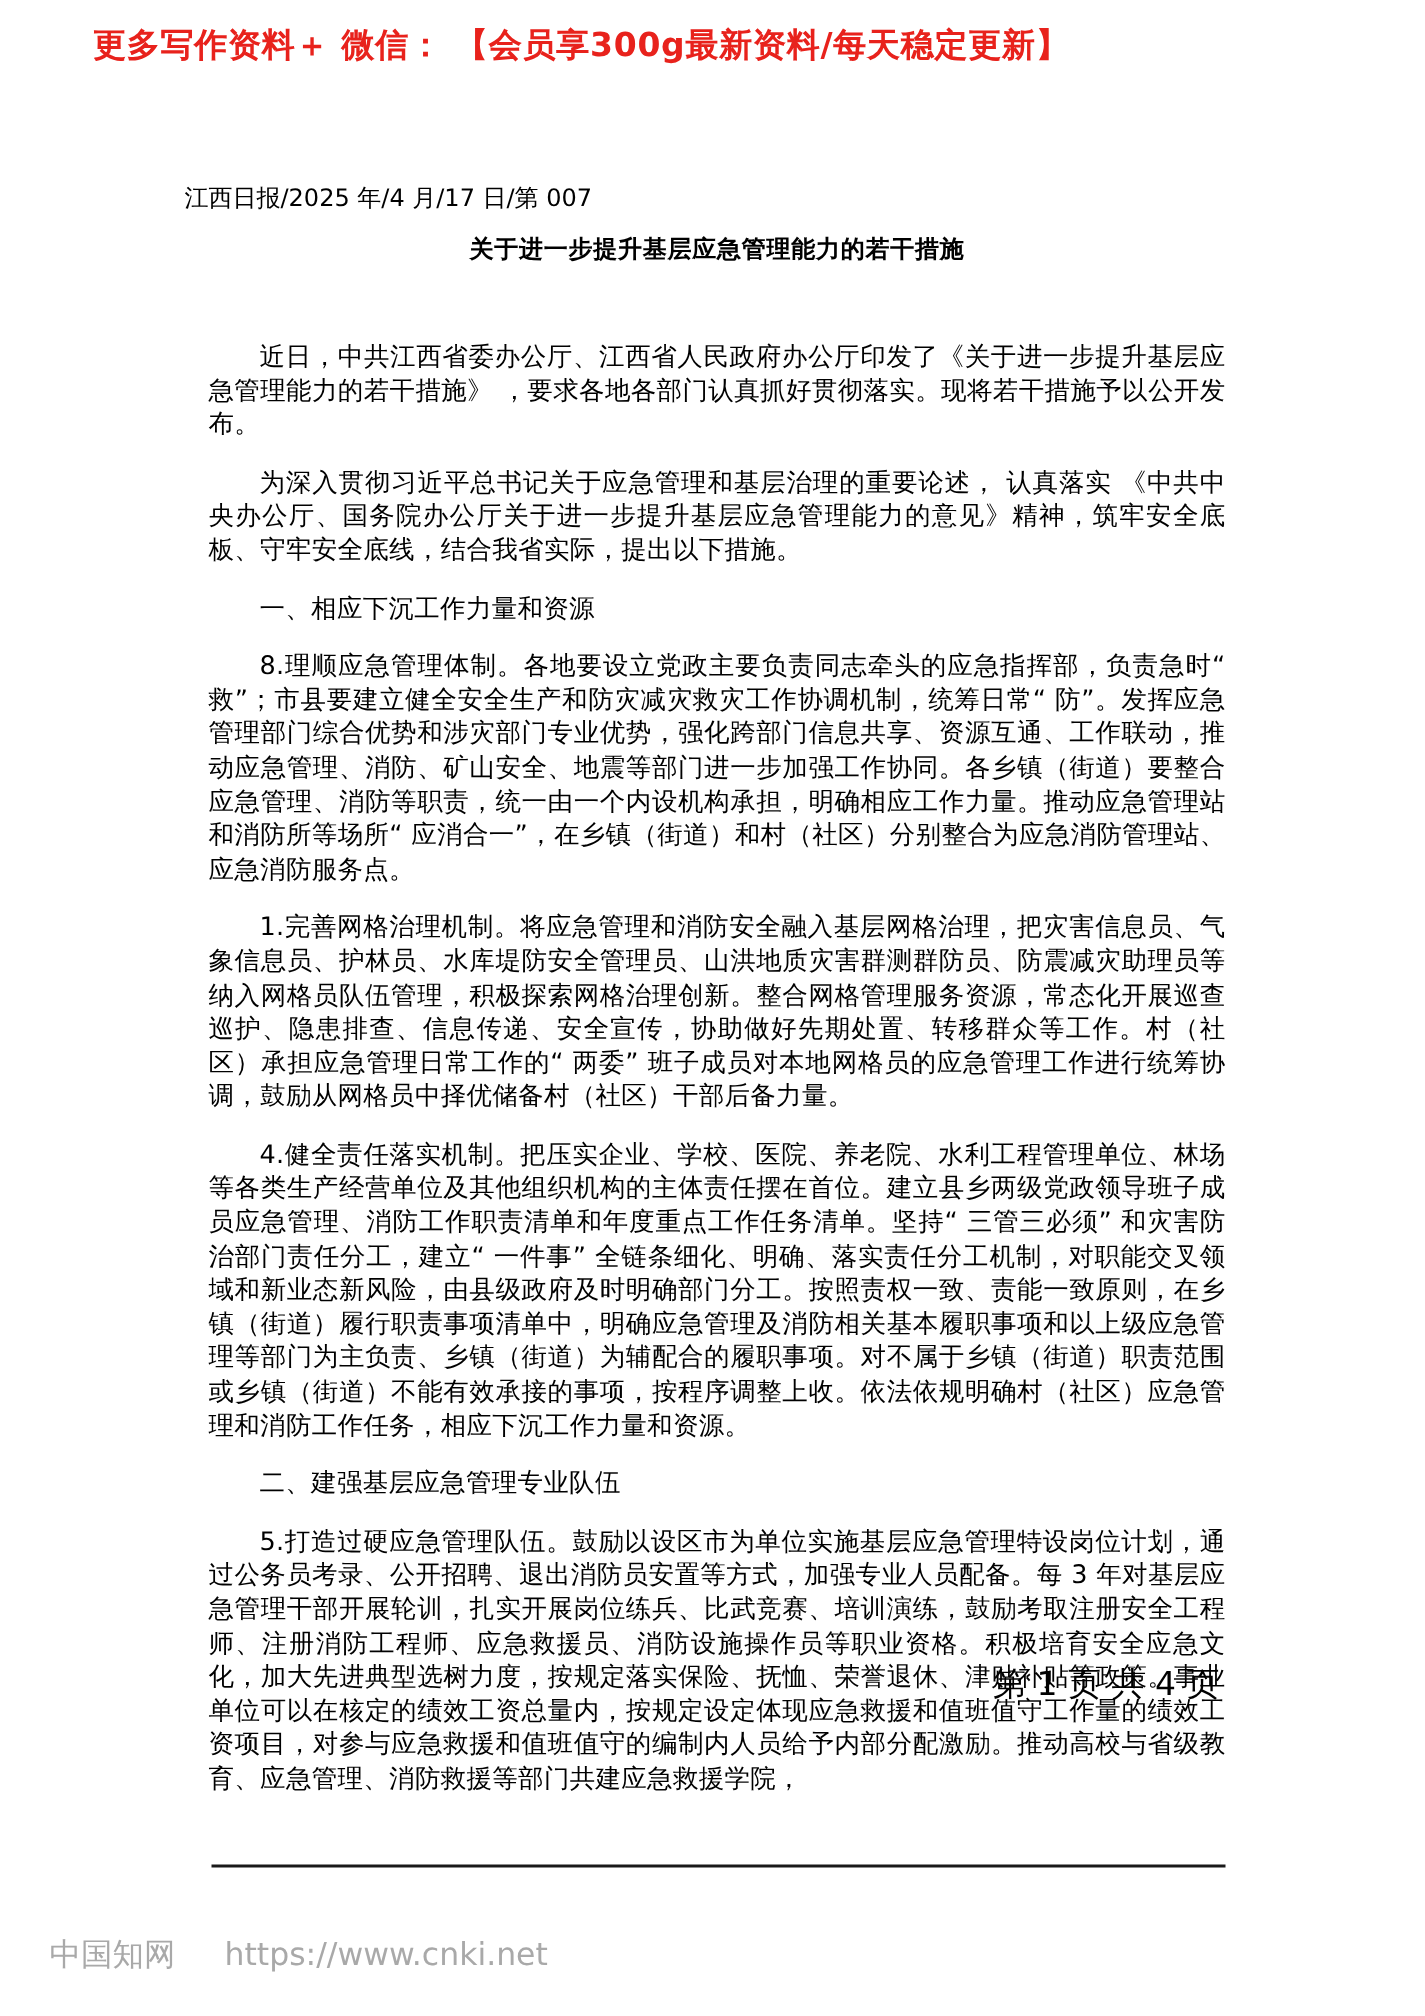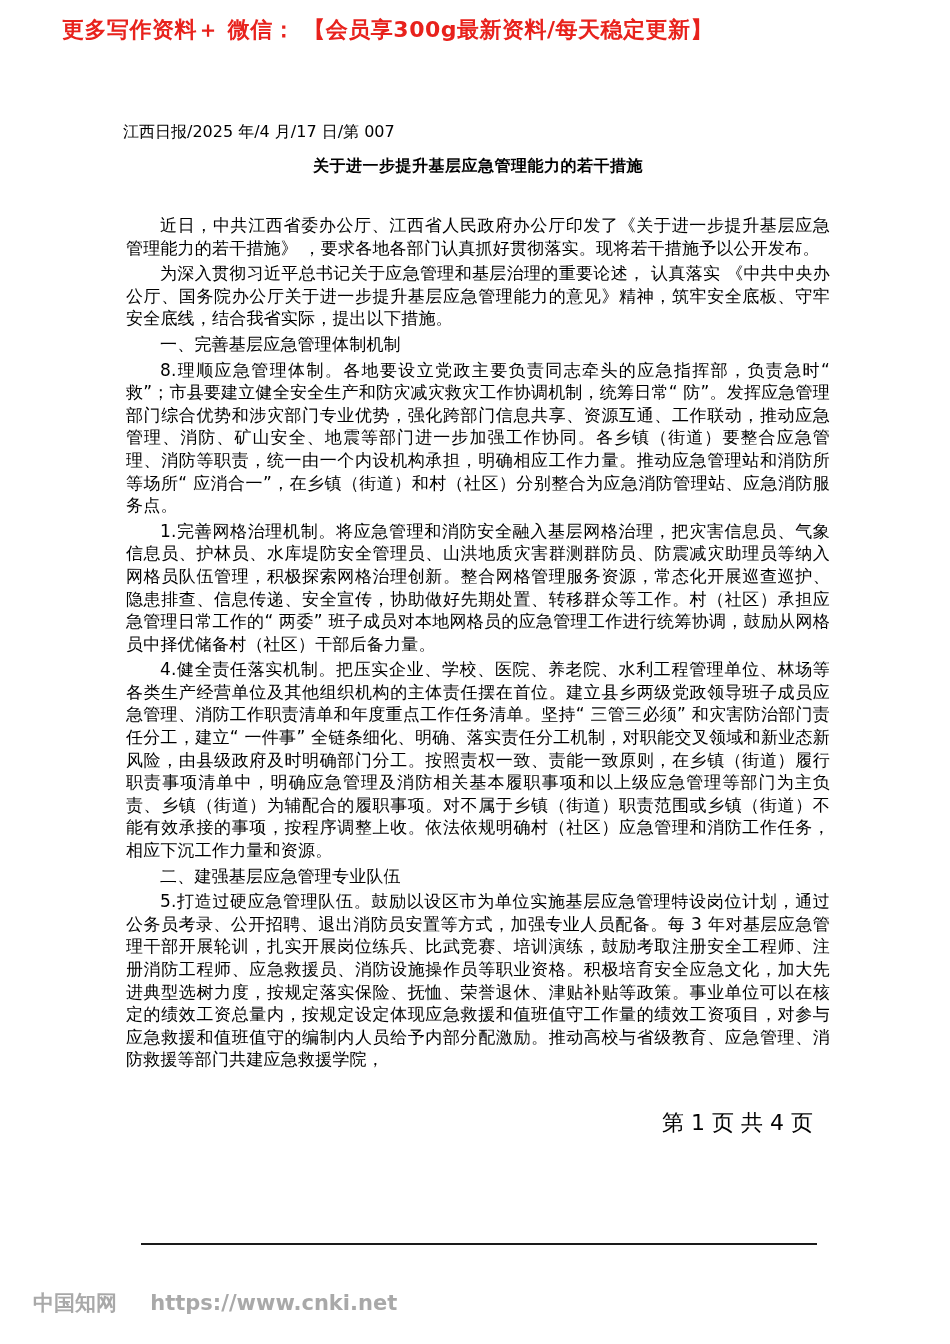--- a/index.html
+++ b/index.html
@@ -49,21 +49,21 @@
     color: #000000;
   }
   .article {
     position: absolute;
     left: 123px;
     top: 211px;
     width: 710px;
     color: #000000;
   }
   .article p {
-    margin: 3px;
+    margin: 16px;
     font-size: 17px;
     line-height: 22.6px;
     text-align: justify;
     text-indent: 2em;
     letter-spacing: 0.2px;
   }
   .page-number {
     position: absolute;
     left: 123px;
     top: 1108px;
@@ -80,21 +80,20 @@
     height: 2px;
     background: #1a1a1a;
   }
   .watermark {
     position: absolute;
     left: 33px;
     top: 1289px;
     font-size: 21px;
     color: #a9a9a9;
     white-space: nowrap;
-    font-weight: bold;
   }
   .watermark .url {
     margin-left: 26px;
     color: #a9a9a9;
     text-decoration: none;
   }
 </style>
 </head>
 <body>
 
@@ -104,21 +103,21 @@
 
   <div class="source">
     <div>江西日报/2025 年/4 月/17 日/第 007</div>
   </div>
 
   <div class="title">关于进一步提升基层应急管理能力的若干措施</div>
 
   <div class="article">
       <p>近日，中共江西省委办公厅、江西省人民政府办公厅印发了《关于进一步提升基层应急管理能力的若干措施》 ，要求各地各部门认真抓好贯彻落实。现将若干措施予以公开发布。</p>
       <p>为深入贯彻习近平总书记关于应急管理和基层治理的重要论述， 认真落实 《中共中央办公厅、国务院办公厅关于进一步提升基层应急管理能力的意见》精神，筑牢安全底板、守牢安全底线，结合我省实际，提出以下措施。</p>
-      <p>一、完善基层应急管理体制机制</p>
+      <p>一、相应下沉工作力量和资源</p>
       <p>8.理顺应急管理体制。各地要设立党政主要负责同志牵头的应急指挥部，负责急时“ 救”；市县要建立健全安全生产和防灾减灾救灾工作协调机制，统筹日常“ 防”。发挥应急管理部门综合优势和涉灾部门专业优势，强化跨部门信息共享、资源互通、工作联动，推动应急管理、消防、矿山安全、地震等部门进一步加强工作协同。各乡镇（街道）要整合应急管理、消防等职责，统一由一个内设机构承担，明确相应工作力量。推动应急管理站和消防所等场所“ 应消合一”，在乡镇（街道）和村（社区）分别整合为应急消防管理站、应急消防服务点。</p>
       <p>1.完善网格治理机制。将应急管理和消防安全融入基层网格治理，把灾害信息员、气象信息员、护林员、水库堤防安全管理员、山洪地质灾害群测群防员、防震减灾助理员等纳入网格员队伍管理，积极探索网格治理创新。整合网格管理服务资源，常态化开展巡查巡护、隐患排查、信息传递、安全宣传，协助做好先期处置、转移群众等工作。村（社区）承担应急管理日常工作的“ 两委” 班子成员对本地网格员的应急管理工作进行统筹协调，鼓励从网格员中择优储备村（社区）干部后备力量。</p>
       <p>4.健全责任落实机制。把压实企业、学校、医院、养老院、水利工程管理单位、林场等各类生产经营单位及其他组织机构的主体责任摆在首位。建立县乡两级党政领导班子成员应急管理、消防工作职责清单和年度重点工作任务清单。坚持“ 三管三必须” 和灾害防治部门责任分工，建立“ 一件事” 全链条细化、明确、落实责任分工机制，对职能交叉领域和新业态新风险，由县级政府及时明确部门分工。按照责权一致、责能一致原则，在乡镇（街道）履行职责事项清单中，明确应急管理及消防相关基本履职事项和以上级应急管理等部门为主负责、乡镇（街道）为辅配合的履职事项。对不属于乡镇（街道）职责范围或乡镇（街道）不能有效承接的事项，按程序调整上收。依法依规明确村（社区）应急管理和消防工作任务，相应下沉工作力量和资源。</p>
       <p>二、建强基层应急管理专业队伍</p>
       <p>5.打造过硬应急管理队伍。鼓励以设区市为单位实施基层应急管理特设岗位计划，通过公务员考录、公开招聘、退出消防员安置等方式，加强专业人员配备。每 3 年对基层应急管理干部开展轮训，扎实开展岗位练兵、比武竞赛、培训演练，鼓励考取注册安全工程师、注册消防工程师、应急救援员、消防设施操作员等职业资格。积极培育安全应急文化，加大先进典型选树力度，按规定落实保险、抚恤、荣誉退休、津贴补贴等政策。事业单位可以在核定的绩效工资总量内，按规定设定体现应急救援和值班值守工作量的绩效工资项目，对参与应急救援和值班值守的编制内人员给予内部分配激励。推动高校与省级教育、应急管理、消防救援等部门共建应急救援学院，</p>
     </div>
 
   <div class="page-number">第 1 页 共 4 页</div>
 
   <div class="divider"></div>

